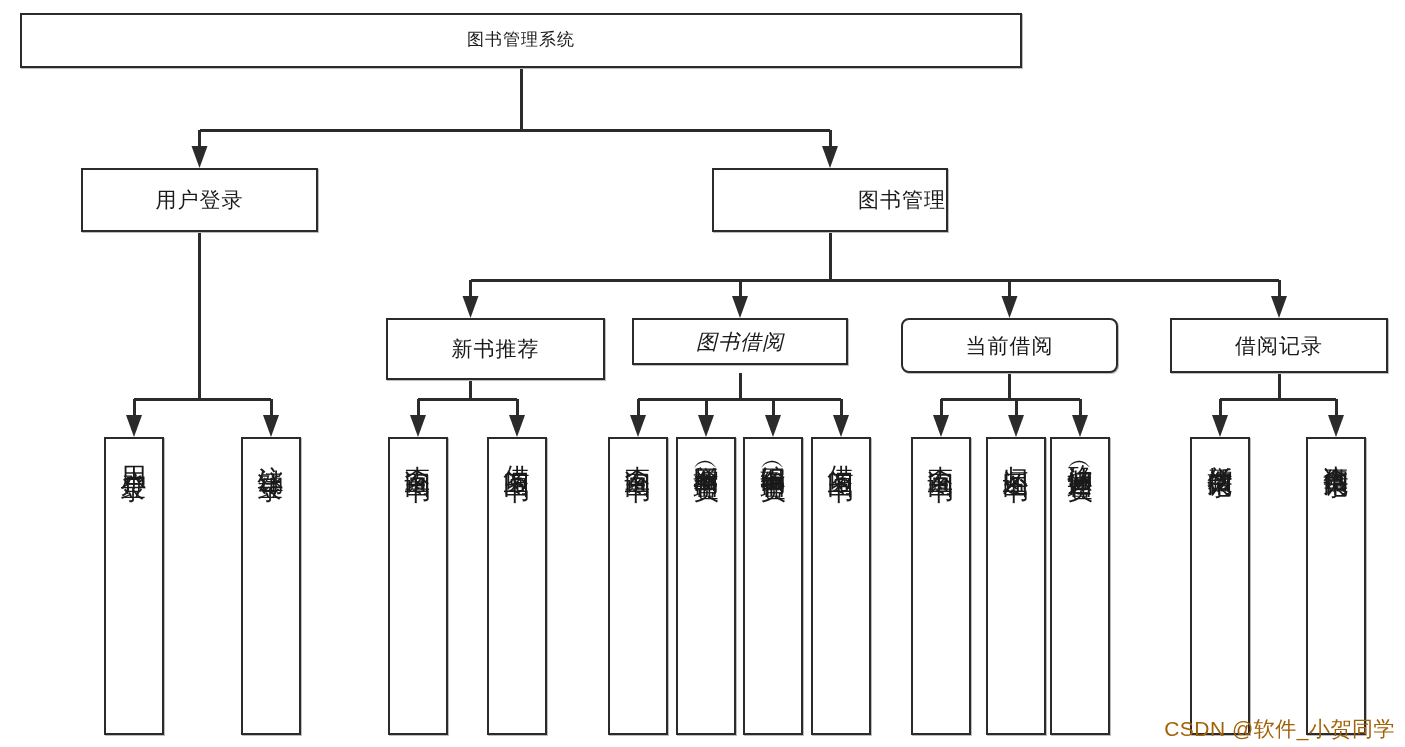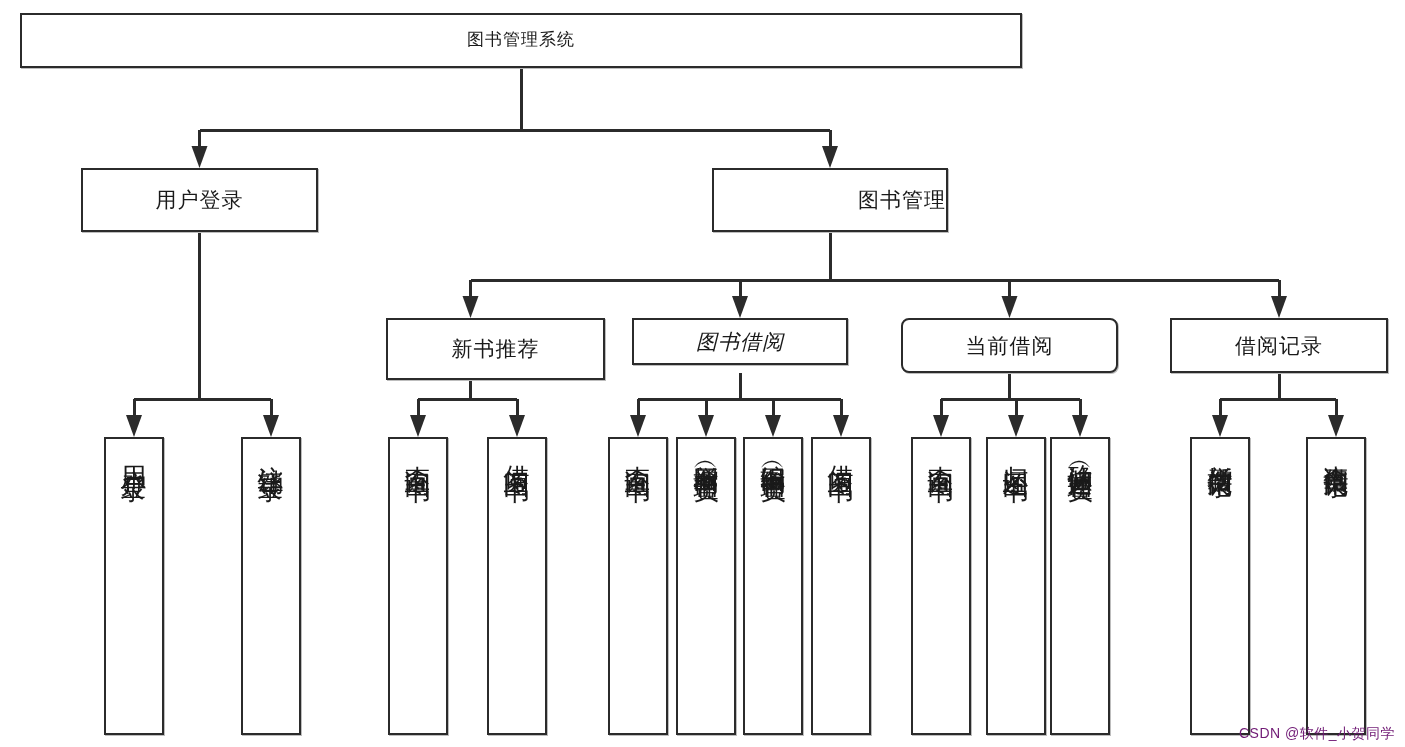--- a/index.html
+++ b/index.html
@@ -42,22 +42,22 @@
     letter-spacing:4px;
     line-height:1;
     white-space:pre;
   }
   .node.leaf.tall .label{font-size:25px;letter-spacing:2px;}
 
   #watermark{
     position:absolute;
     right:10px;
     bottom:4px;
-    font-size:14px;
-    color:#701a75;
+    font-size:21px;
+    color:#a16207;
     letter-spacing:0.5px;
     white-space:nowrap;
     user-select:none;
   }
 </style>
 </head>
 <body>
 
 <div id="canvas">
 

